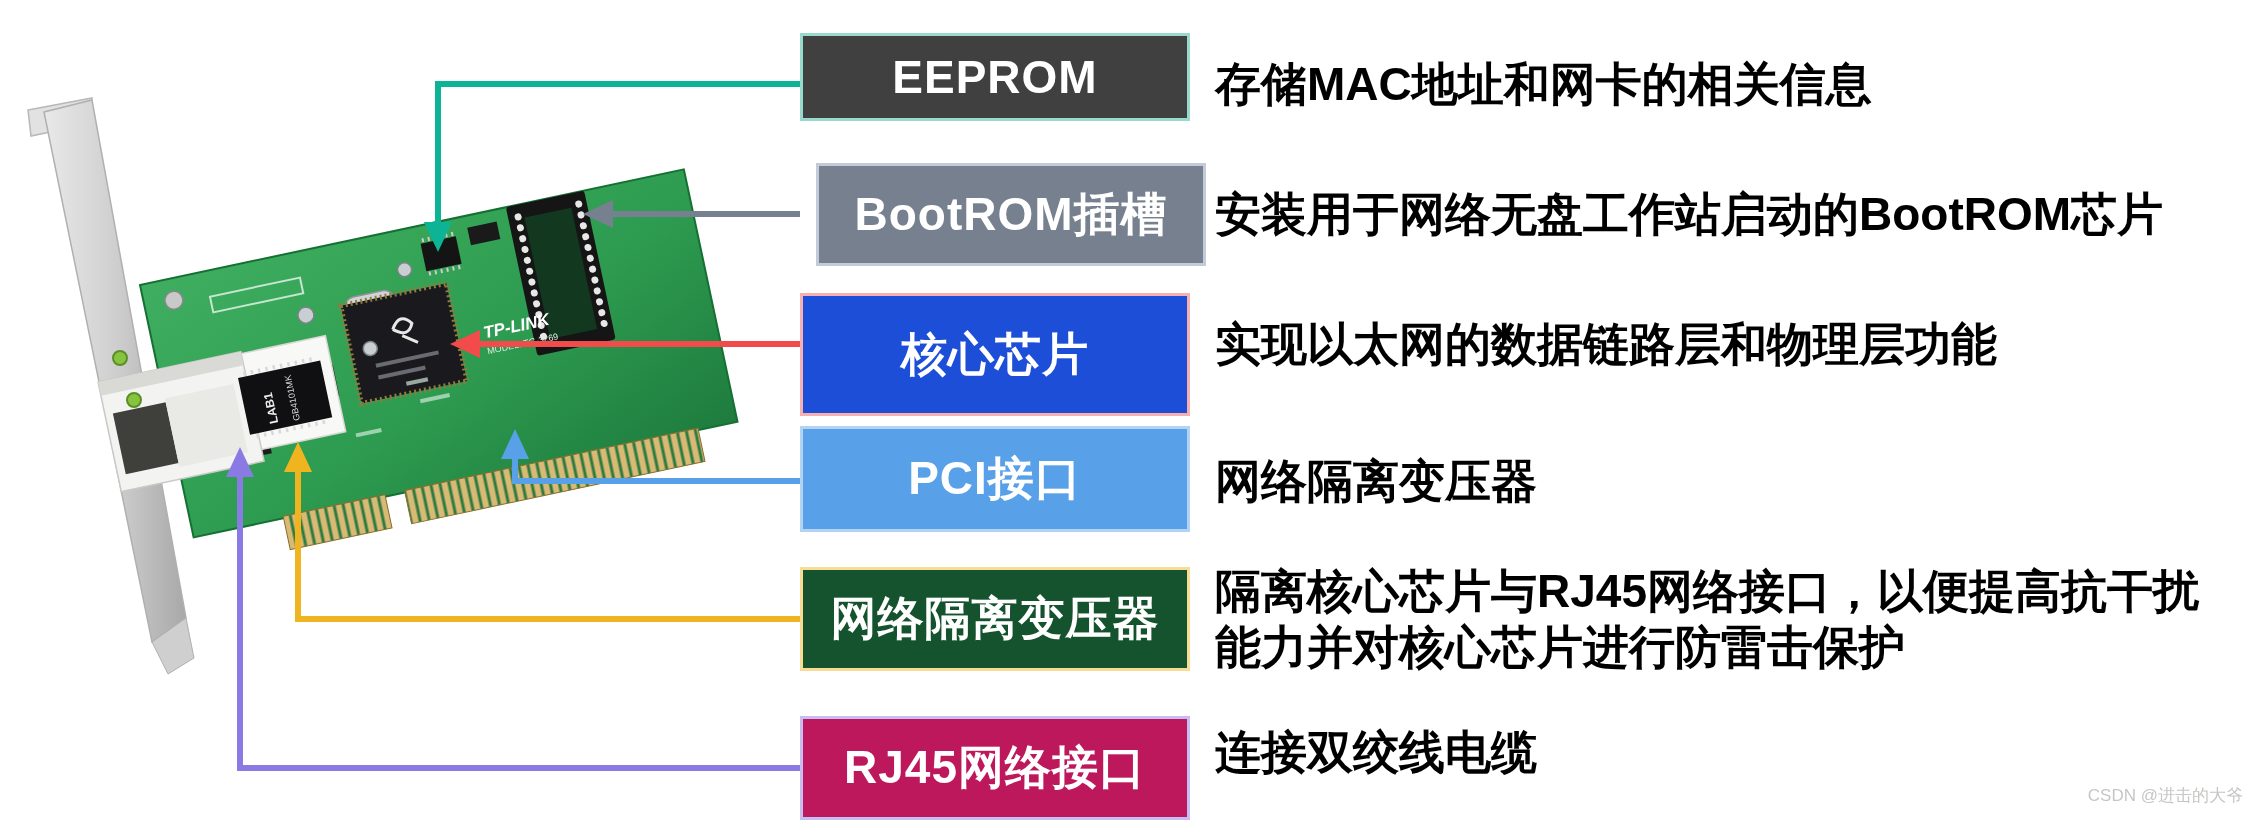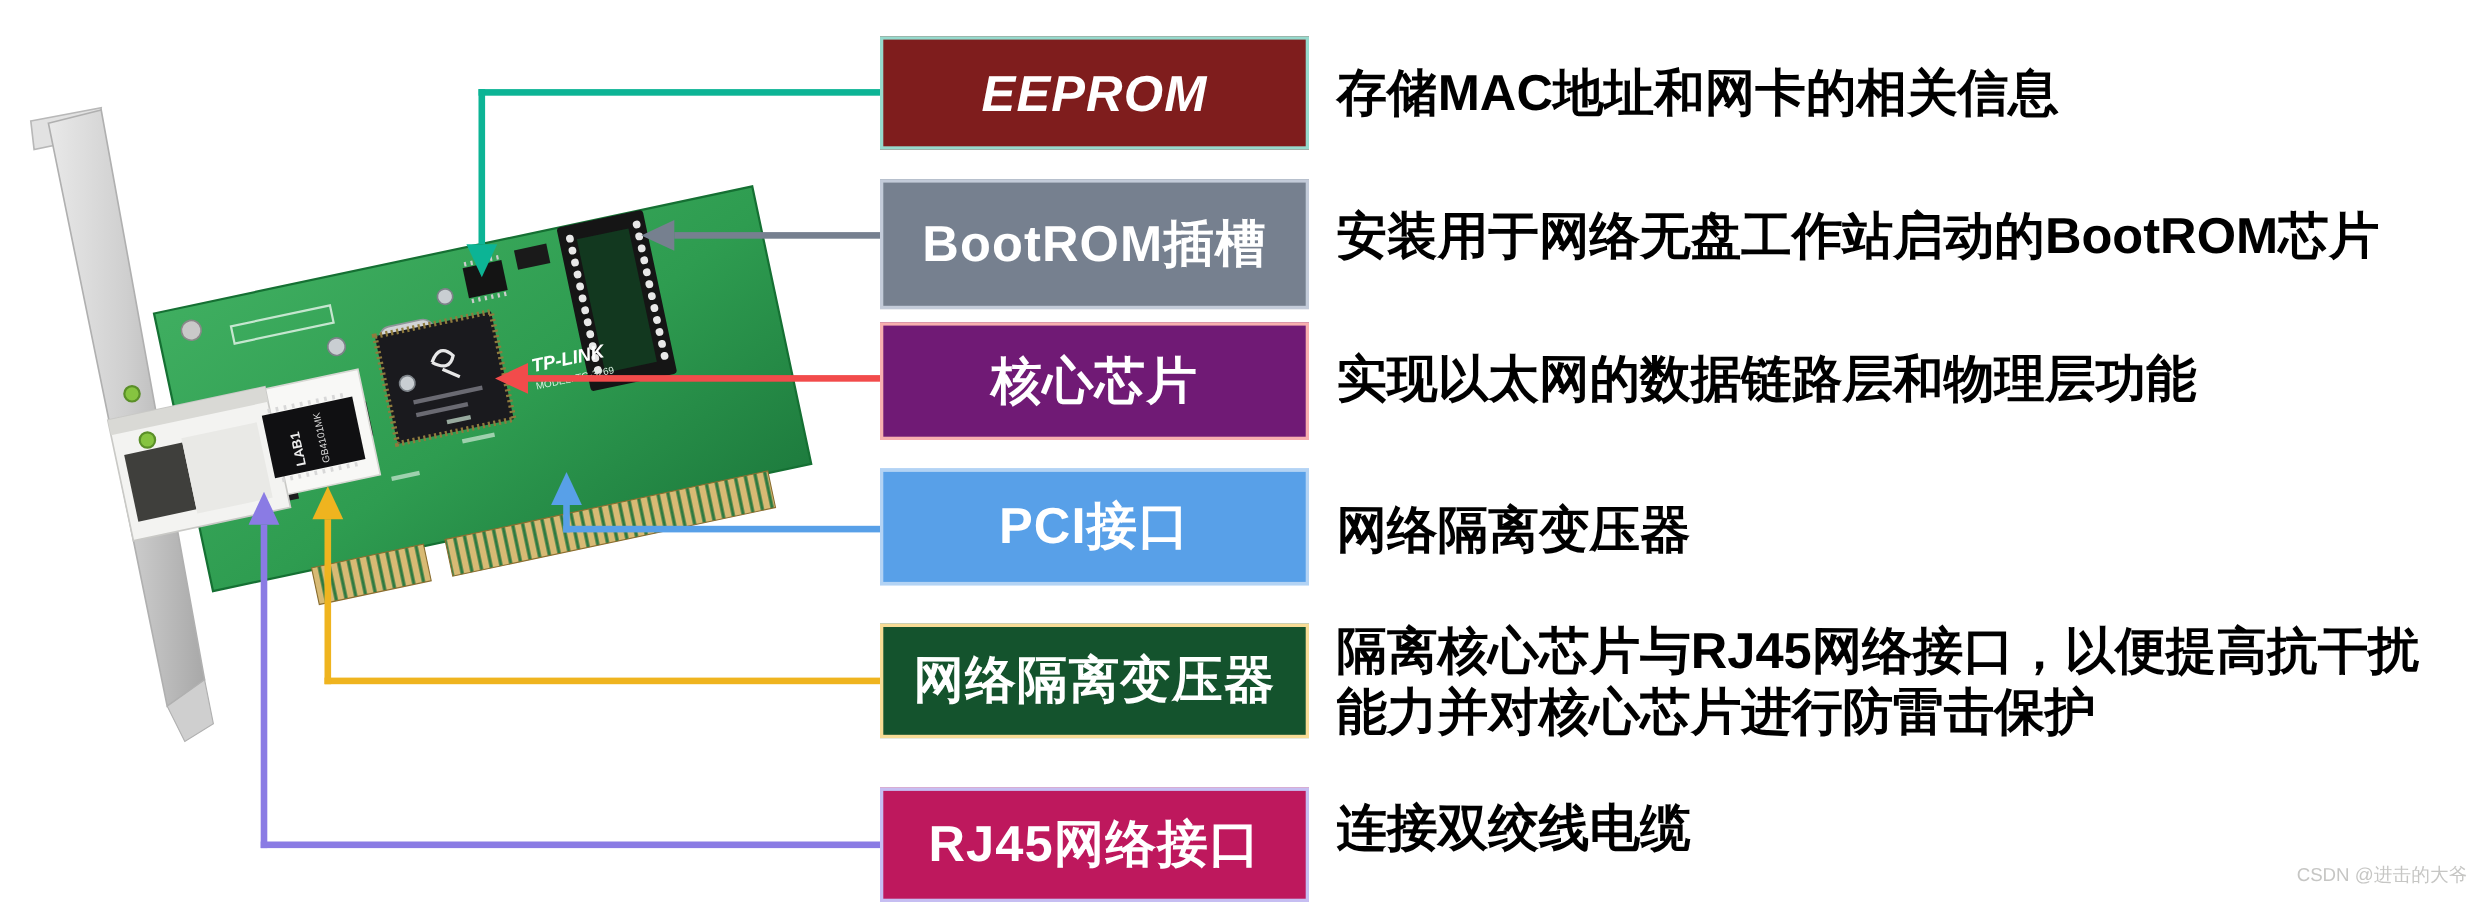--- a/index.html
+++ b/index.html
@@ -9,23 +9,23 @@
   }
   
   .lbox{
     position:absolute;left:800px;width:390px;box-sizing:border-box;
     display:flex;align-items:center;justify-content:center;
     border:3px solid transparent;
   }
   .lbox .lbl{
     color:#ffffff;font-size:46px;font-weight:bold;letter-spacing:1px;white-space:nowrap;
   }
-  .r0 .lbox{top:33px;height:103px;background:#7f1d1d;border-color:#96DACD;font-style:italic;}
-  .r1 .lbox{top:163px;height:118px;background:#76808F;border-color:#C3CBD9;}
-  .r2 .lbox{top:293px;height:107px;background:#701a75;border-color:#F8AFAF;text-align:right;}
+  .r0 .lbox{top:33px;height:88px;background:#404040;border-color:#96DACD;}
+  .r1 .lbox{top:163px;height:103px;background:#76808F;border-color:#C3CBD9;margin-left:16px;}
+  .r2 .lbox{top:293px;height:123px;background:#1d4ed8;border-color:#F8AFAF;text-align:right;}
   .r3 .lbox{top:426px;height:106px;background:#58A0E8;border-color:#B3D3F4;text-align:center;}
   .r4 .lbox{top:567px;height:104px;background:#14532d;border-color:#F8DC96;}
   .r5 .lbox{top:716px;height:104px;background:#be185d;border-color:#C6BEF2;}
   
   .desc{
     position:absolute;left:1215px;width:1012px;color:#000;
     font-size:46px;font-weight:bold;line-height:56px;
   }
   .desc span{display:block;white-space:nowrap;}
   .r0 .desc{top:56px;}

